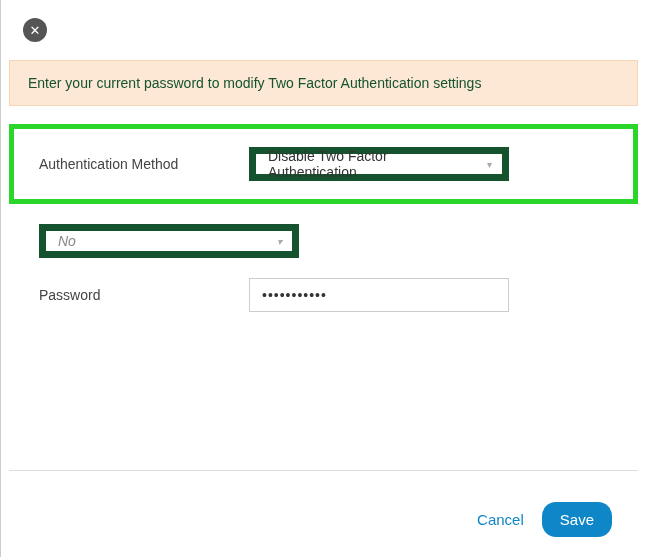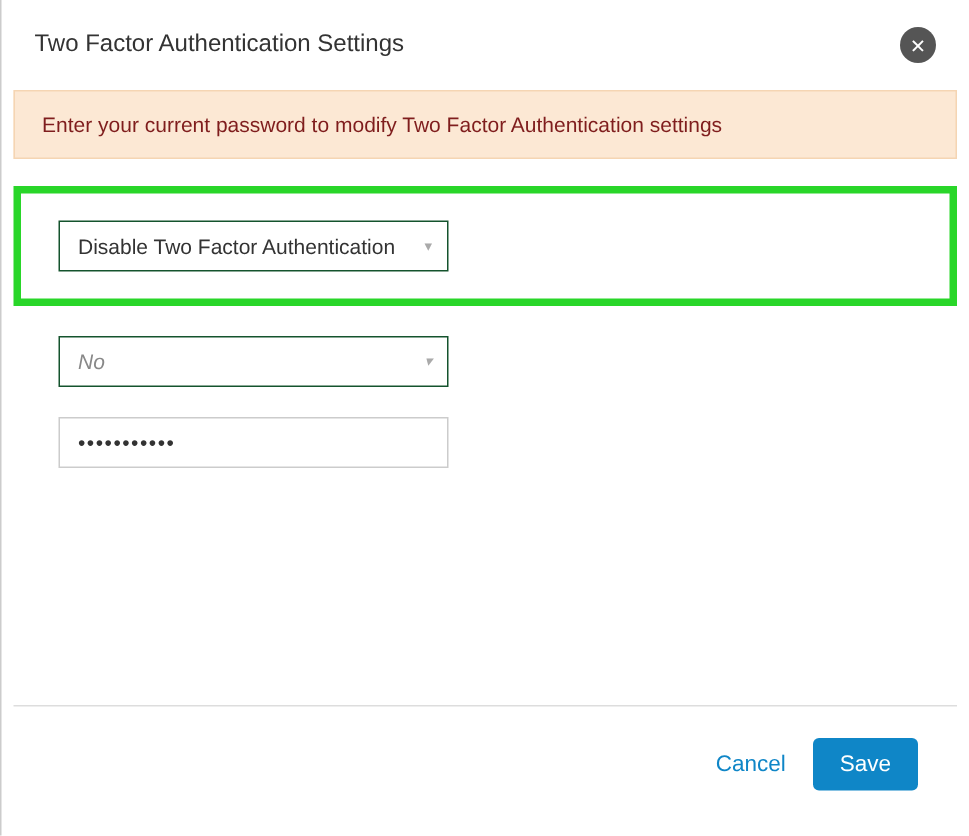--- a/index.html
+++ b/index.html
@@ -36,21 +36,21 @@
     cursor: pointer;
     font-size: 13px;
     line-height: 1;
   }
   .banner {
     background: #fce8d4;
     border: 1px solid #f5d5b3;
     padding: 14px 18px;
     margin: 0 8px;
     font-size: 14px;
-    color: #7f1d1d;
+    color: #14532d;
   }
   .form-area {
     padding: 18px 8px 0 8px;
   }
   .row {
     display: flex;
     align-items: center;
     padding: 10px 30px;
   }
   .row.highlight {
@@ -63,21 +63,21 @@
     color: #444;
     font-size: 14px;
   }
   .control {
     flex: 0 0 260px;
   }
   .select {
     position: relative;
     width: 100%;
     height: 34px;
-    border: 1px solid #14532d;
+    border: 7px solid #14532d;
     background: #fff;
     display: flex;
     align-items: center;
     padding: 0 30px 0 12px;
     color: #333;
     font-size: 14px;
     cursor: pointer;
   }
   .select.muted { color: #888; font-style: italic; }
   .select .caret {
@@ -100,76 +100,77 @@
   }
   .footer-divider {
     position: absolute;
     bottom: 86px;
     left: 8px;
     right: 8px;
     border-top: 1px solid #ddd;
   }
   .footer {
     position: absolute;
-    bottom: 30px;
+    bottom: 20px;
     right: 34px;
     display: flex;
     align-items: center;
     gap: 18px;
   }
   .cancel-link {
     color: #0f86c7;
     cursor: pointer;
     font-size: 15px;
   }
   .save-btn {
     background: #0f86c7;
     color: #fff;
     border: none;
     padding: 9px 18px;
     font-size: 15px;
-    border-radius: 4px;
+    border-radius: 14px;
     cursor: pointer;
   }
 </style>
 </head>
 <body>
 
 <div class="header">
-  <h1>Two Factor Authentication Settings</h1>
   <div class="close-btn">
     <span>✕</span>
   </div>
 </div>
 
 <div class="banner">
   <span>Enter your current password to modify Two Factor Authentication settings</span>
 </div>
 
 <div class="form-area">
 
   <div class="row highlight">
+    <div class="label">Authentication Method</div>
     <div class="control">
       <div class="select">
         <span>Disable Two Factor Authentication</span>
         <span class="caret">▾</span>
       </div>
     </div>
   </div>
 
   <div class="row">
     <div class="control">
       <div class="select muted">
         <span>No</span>
         <span class="caret">▾</span>
       </div>
     </div>
   </div>
 
   <div class="row">
+    <div class="label">Password</div>
     <div class="control">
       <input type="text" class="text-input" value="•••••••••••" style="">
     </div>
   </div>
 
 </div>
 
 <div class="footer-divider"></div>
 
 <div class="footer">

